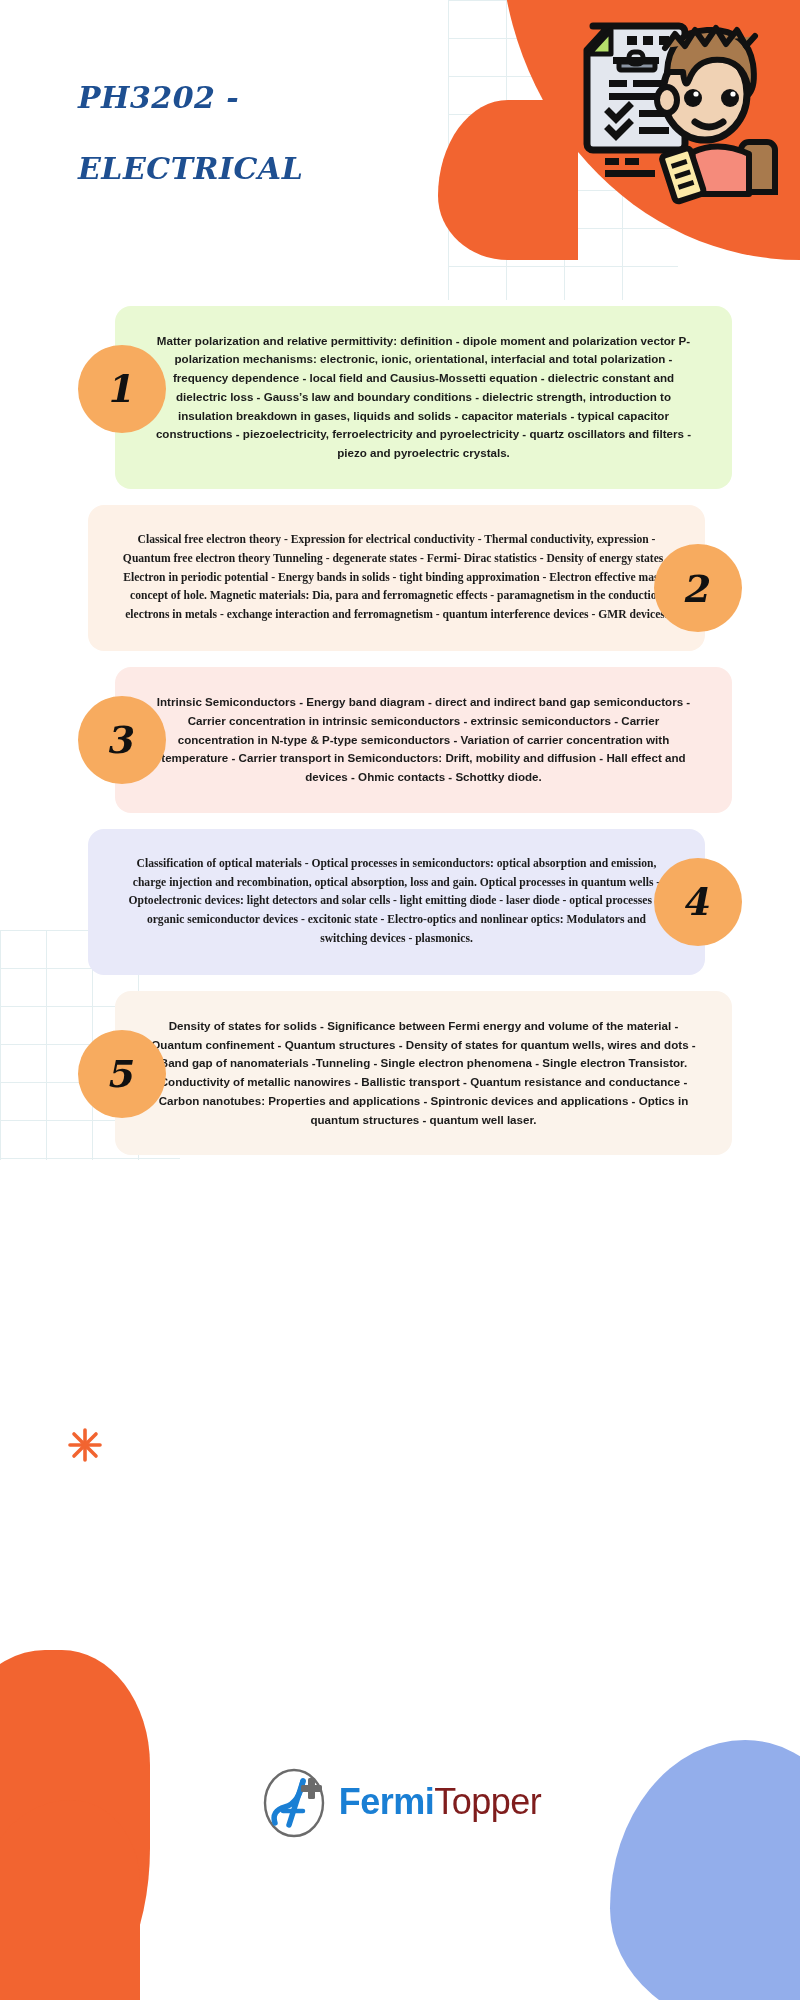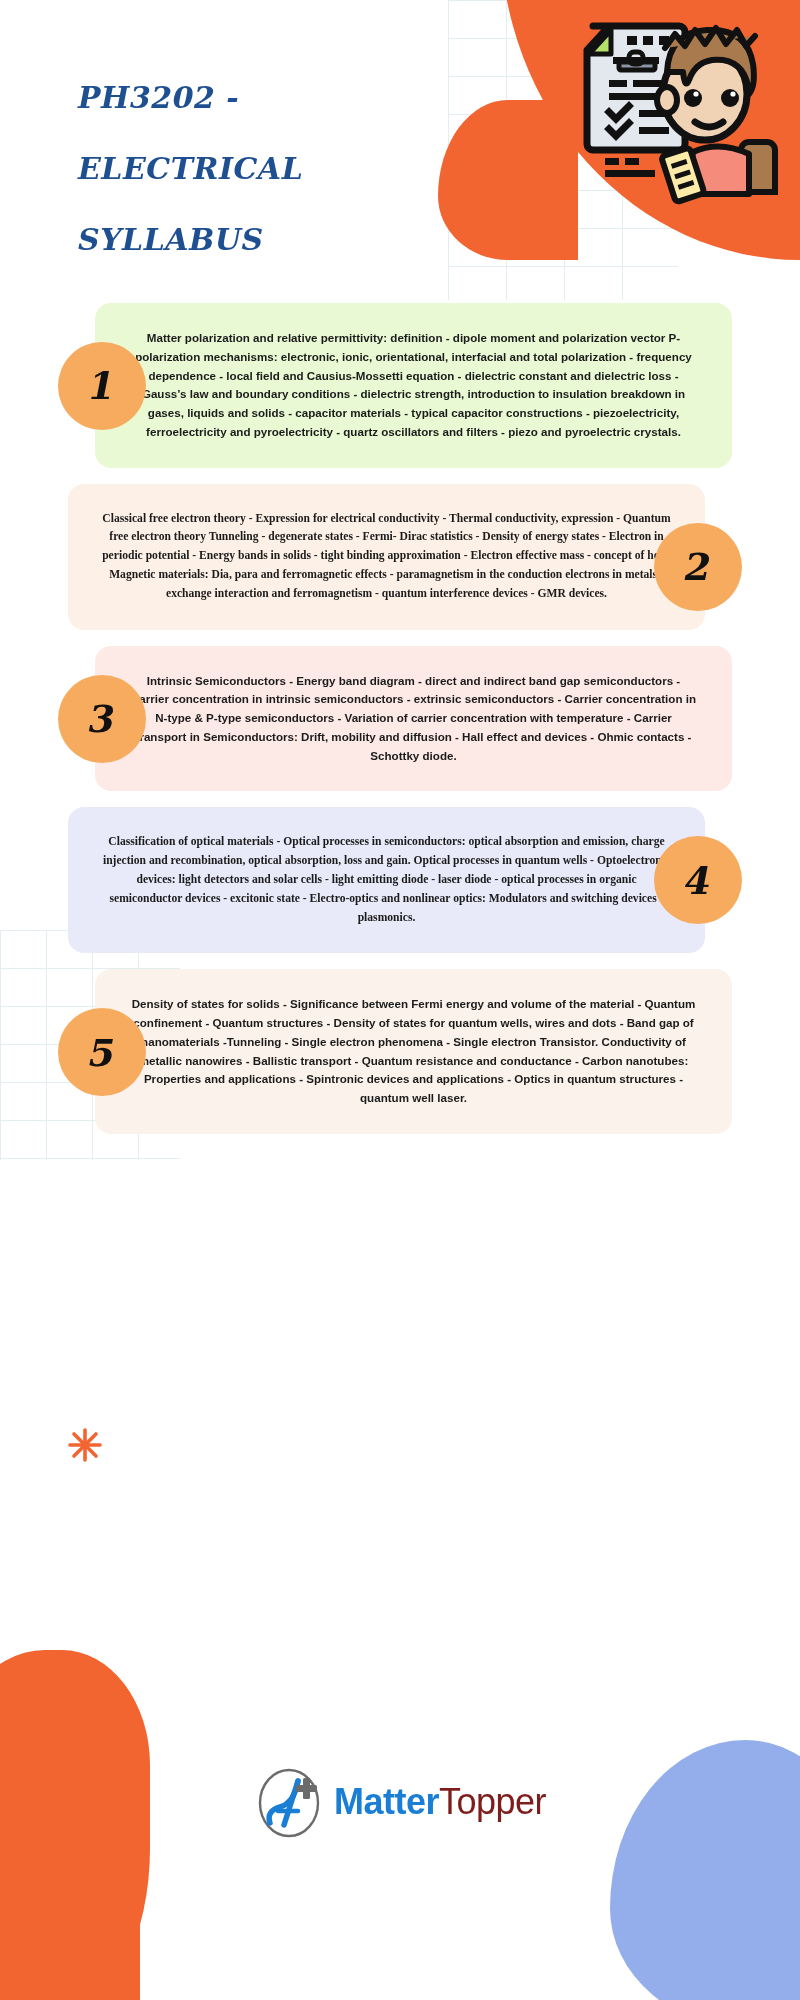--- a/index.html
+++ b/index.html
@@ -66,21 +66,21 @@
     letter-spacing:0.5px;
     color:#1e4f91;
     max-width:370px;
     text-transform:uppercase;
   }
 
   
   #illustration { position:absolute; right:10px; top:12px; width:215px; height:195px; z-index:6; }
 
   
-  #sections { position:relative; z-index:5; margin-top:46px; }
+  #sections { position:relative; z-index:5; margin-top:84px;padding-left:20px; }
 
   .section { position:relative; margin-bottom:16px; }
 
   .panel {
     border-radius:16px;
     padding:26px 34px;
     font-size:11.6px;
     font-weight:bold;
     line-height:1.62;
     color:#1b1b1b;
@@ -190,21 +190,20 @@
     </g>
   </svg>
 </div>
 
 <div id="header">
   <h1 id="page-title">
     <span>PH3202 -</span><br>
     <br>
     <span>ELECTRICAL</span><br>
     <br>
-    <span>SYLLABUS</span>
   </h1>
 </div>
 
 <div id="sections">
     <div class="section sec-left">
       <div class="panel" style="background: rgb(233, 249, 211);">Matter polarization and relative permittivity: definition - dipole moment and polarization vector P- polarization mechanisms: electronic, ionic, orientational, interfacial and total polarization - frequency dependence - local field and Causius-Mossetti equation - dielectric constant and dielectric loss - Gauss’s law and boundary conditions - dielectric strength, introduction to insulation breakdown in gases, liquids and solids - capacitor materials - typical capacitor constructions - piezoelectricity, ferroelectricity and pyroelectricity - quartz oscillators and filters - piezo and pyroelectric crystals.</div>
       <div class="num-circle" style="background: rgb(247, 171, 95); top: 39px;">1</div>
     </div>
     <div class="section sec-right">
       <div class="panel" style="background: rgb(253, 241, 231);">Classical free electron theory - Expression for electrical conductivity - Thermal conductivity, expression - Quantum free electron theory Tunneling - degenerate states - Fermi- Dirac statistics - Density of energy states - Electron in periodic potential - Energy bands in solids - tight binding approximation - Electron effective mass - concept of hole. Magnetic materials: Dia, para and ferromagnetic effects - paramagnetism in the conduction electrons in metals - exchange interaction and ferromagnetism - quantum interference devices - GMR devices.</div>
@@ -240,15 +239,15 @@
     <ellipse cx="35" cy="38" rx="29" ry="33" fill="none" stroke="#6b6b6b" stroke-width="2.4"></ellipse>
     <path d="M16 58 q-4 -12 10 -16 q14 -4 18 -26" fill="none" stroke="#1a7fd4" stroke-width="5.5" stroke-linecap="round"></path>
     <path d="M44 16 l-14 44" fill="none" stroke="#1a7fd4" stroke-width="5.5" stroke-linecap="round"></path>
     <path d="M24 46 h20" fill="none" stroke="#1a7fd4" stroke-width="4.5" stroke-linecap="round"></path>
     <g fill="#6b6b6b">
       <rect x="49" y="13" width="7" height="21" rx="1.5"></rect>
       <rect x="42" y="20" width="21" height="7" rx="1.5"></rect>
     </g>
   </svg>
   <div id="logo-text">
-    <span class="aplus">Matter</span><span class="topper">Topper</span>
+    <span class="aplus">Fermi</span><span class="topper">Topper</span>
   </div>
 </div>
 
 </body></html>

